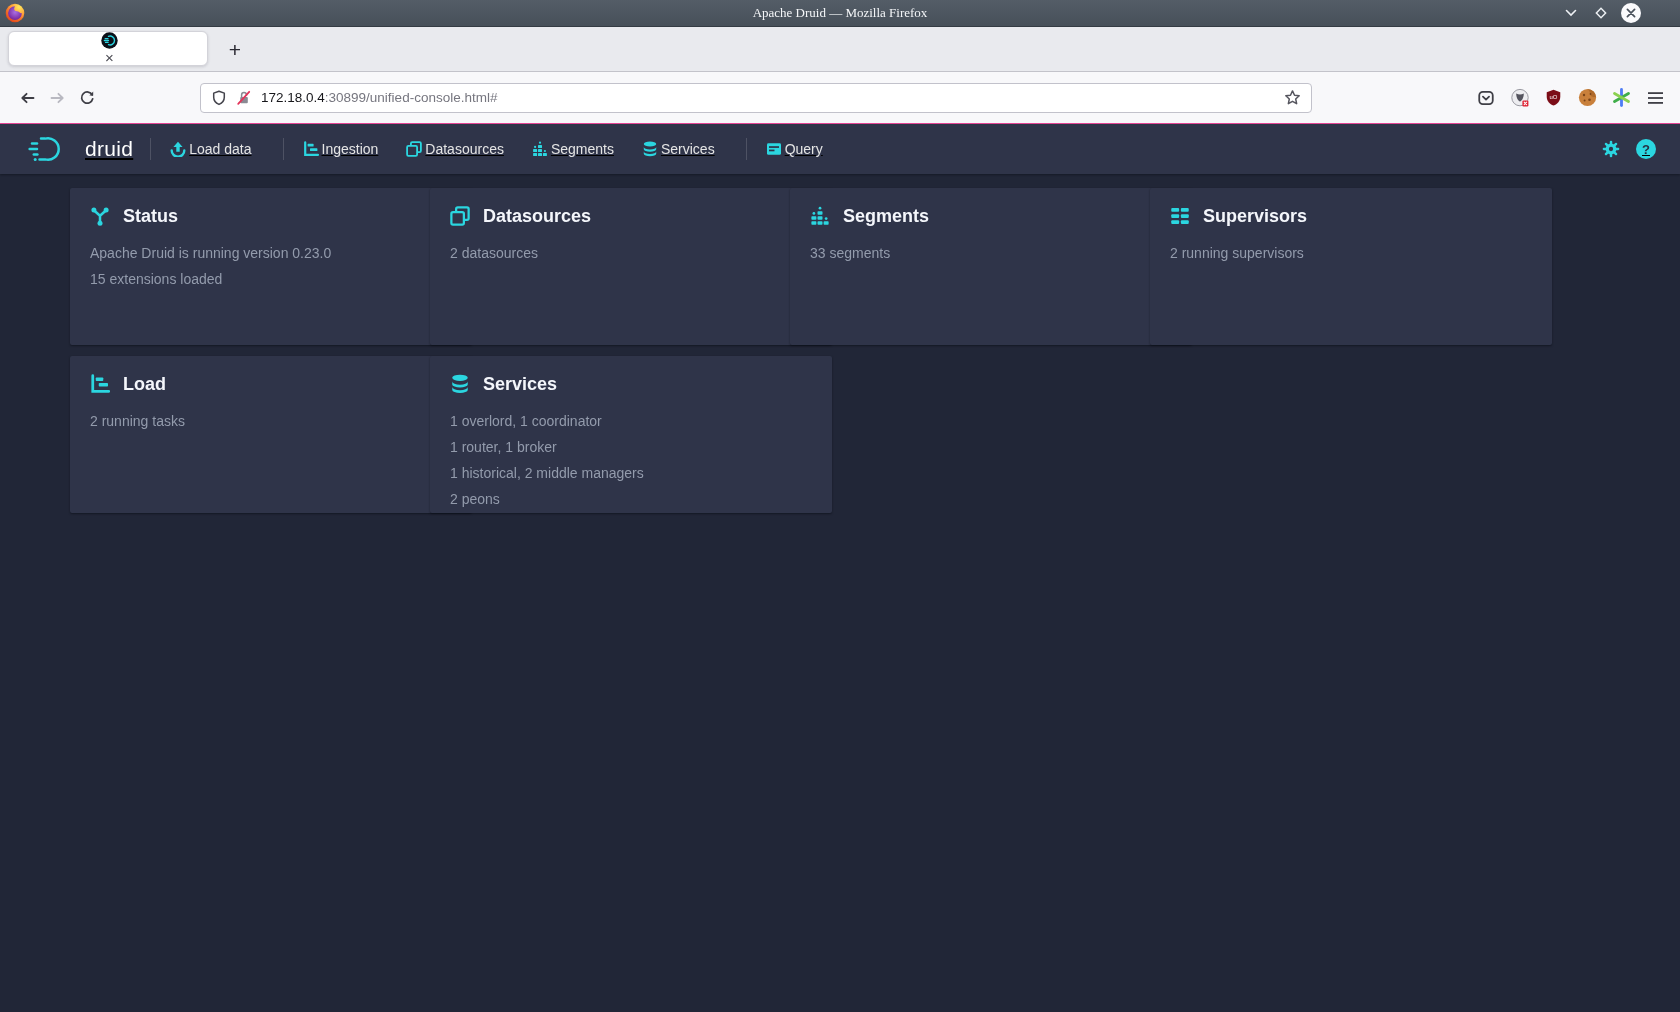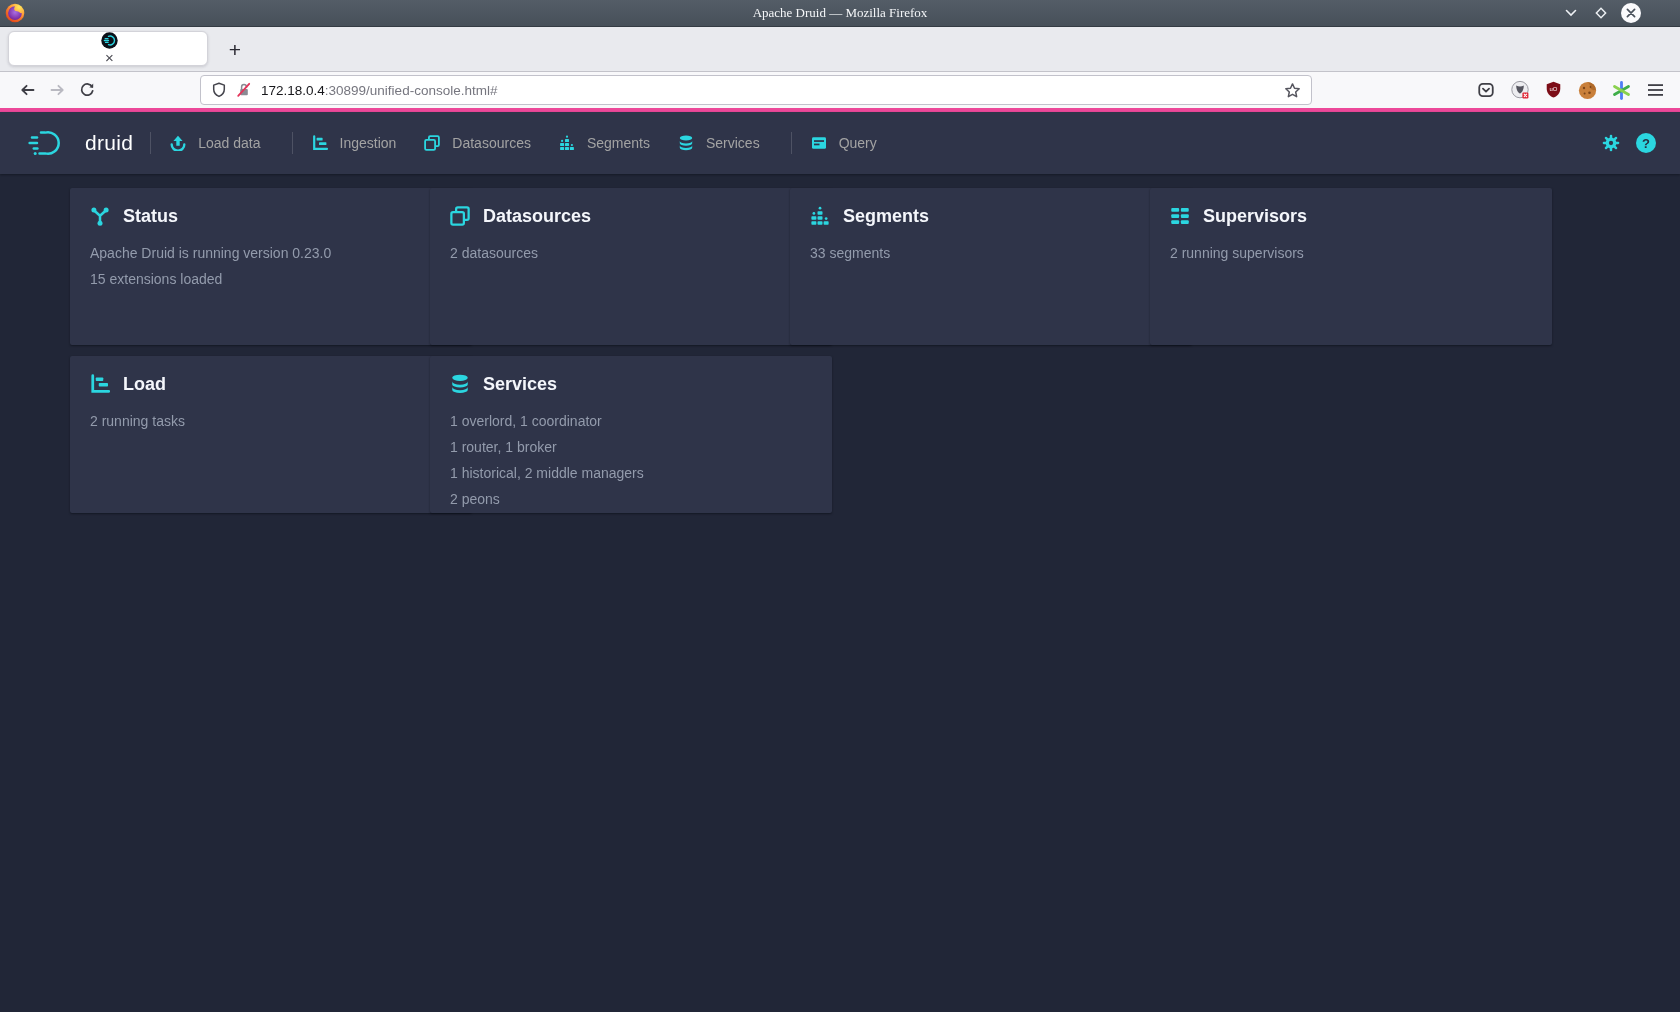--- a/index.html
+++ b/index.html
@@ -37,46 +37,46 @@
     background:#ffffff;border:1px solid #d3d3d9;border-radius:6px;
     box-shadow:0 1px 3px rgba(20,20,40,.15);
     display:flex;align-items:center;padding:0 6px 0 9px;cursor:default;flex-direction:column;
   }
   .tab-title{flex:1;margin-left:9px;font-size:12.5px;color:#15141a;white-space:nowrap;overflow:hidden;}
   .tab-close{width:20px;height:20px;display:flex;align-items:center;justify-content:center;
     font-size:15px;color:#4a4a52;border-radius:3px;}
   .newtab-btn{margin:0 0 11px 14px;font-size:21px;line-height:21px;color:#2b2a33;width:26px;text-align:center;}
   
   .toolbar{
-    height:40px;background:#f8f8fa;border-bottom:4px solid #ec4899;
+    height:52px;background:#f8f8fa;border-bottom:1px solid #ec4899;
     display:flex;align-items:center;padding-left:12px;
   }
   .tb-btn{width:30px;height:28px;display:flex;align-items:center;justify-content:center;border-radius:3px;}
   .urlbar{
     margin-left:98px;width:1112px;height:30px;background:#ffffff;
     border:1px solid #c2c2cb;border-radius:4px;
     display:flex;align-items:center;padding:0 10px;
   }
   .url-icon{display:flex;align-items:center;margin-right:9px;}
   .url-text{font-size:13.5px;white-space:nowrap;flex:1;}
   .url-host{color:#17171b;}
   .url-rest{color:#76767f;}
   .url-star{display:flex;align-items:center;margin-left:8px;}
   .tb-icons{margin-left:auto;margin-right:14px;display:flex;align-items:center;gap:13px;}
   .tb-icon{width:21px;height:21px;display:flex;align-items:center;justify-content:center;}
   
   .druid-nav{
-    height:62px;background:var(--panel);display:flex;align-items:center;
-    box-shadow:0 1px 2px rgba(8,10,18,.45);position:relative;z-index:2;
+    height:50px;background:var(--panel);display:flex;align-items:center;
+    box-shadow:0 1px 2px rgba(8,10,18,.45);position:relative;z-index:2;text-decoration:underline;
   }
   .brand{display:flex;align-items:center;margin-left:28px;cursor:pointer;}
   .brand-text{margin-left:9px;font-size:21px;font-weight:500;color:#ffffff;letter-spacing:.3px;}
   .nb-div{width:1px;height:22px;background:rgba(255,255,255,.15);margin:0 5px 0 17px;}
-  .nb-item{display:flex;align-items:center;gap:12px;padding:0 14px;height:100%;
-    font-size:14px;color:#a3a3a3;cursor:pointer;}
+  .nb-item{display:flex;align-items:center;gap:3px;padding:0 14px;height:100%;
+    font-size:14px;color:#e5e5e5;cursor:pointer;}
   .nb-item .icon{display:flex;align-items:center;color:var(--accent);}
   .nb-right{margin-left:auto;margin-right:24px;display:flex;align-items:center;gap:16px;}
   .help-circle{width:20px;height:20px;border-radius:50%;background:var(--accent);
     color:#273043;font-size:13px;font-weight:700;display:flex;align-items:center;justify-content:center;cursor:pointer;}
   .gear-btn{display:flex;align-items:center;color:var(--accent);cursor:pointer;}
   
   .content{height:850px;background:var(--page);padding-top:14px;}
   .cards{display:grid;grid-template-columns:repeat(4,350px);gap:11px 10px;margin-left:70px;}
   .card{
     width:402px;height:157px;background:var(--panel);border-radius:2px;

